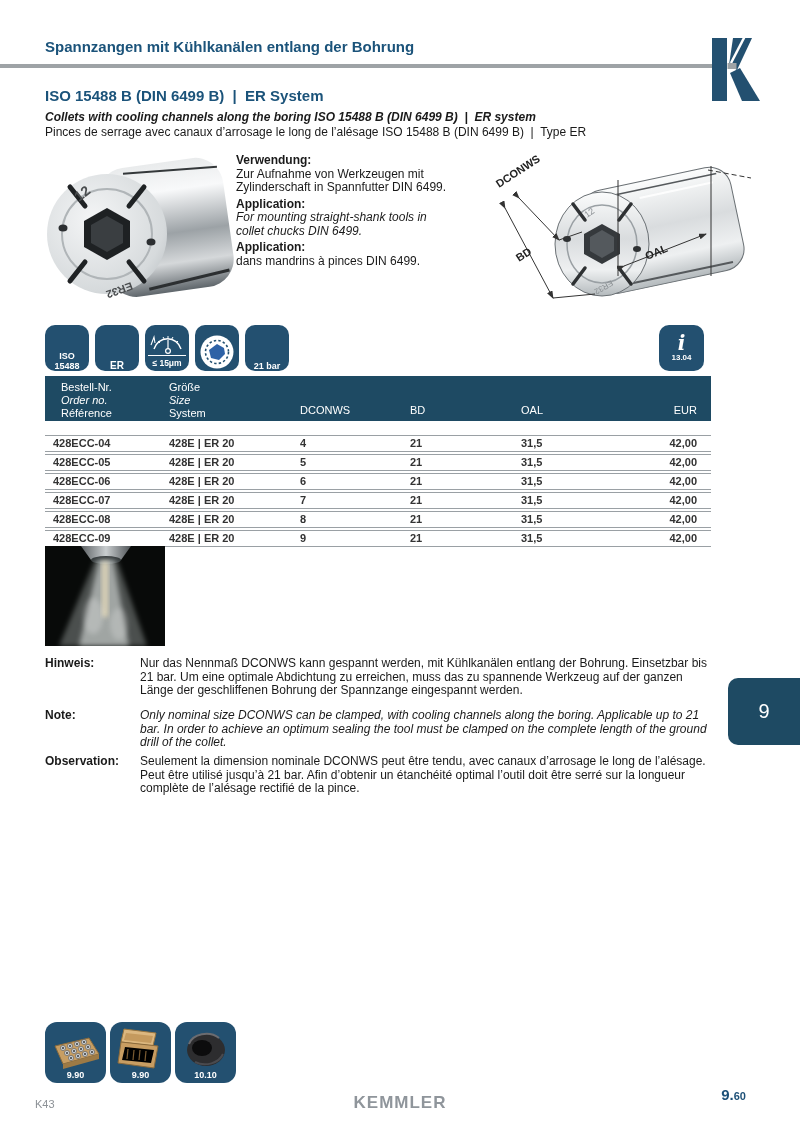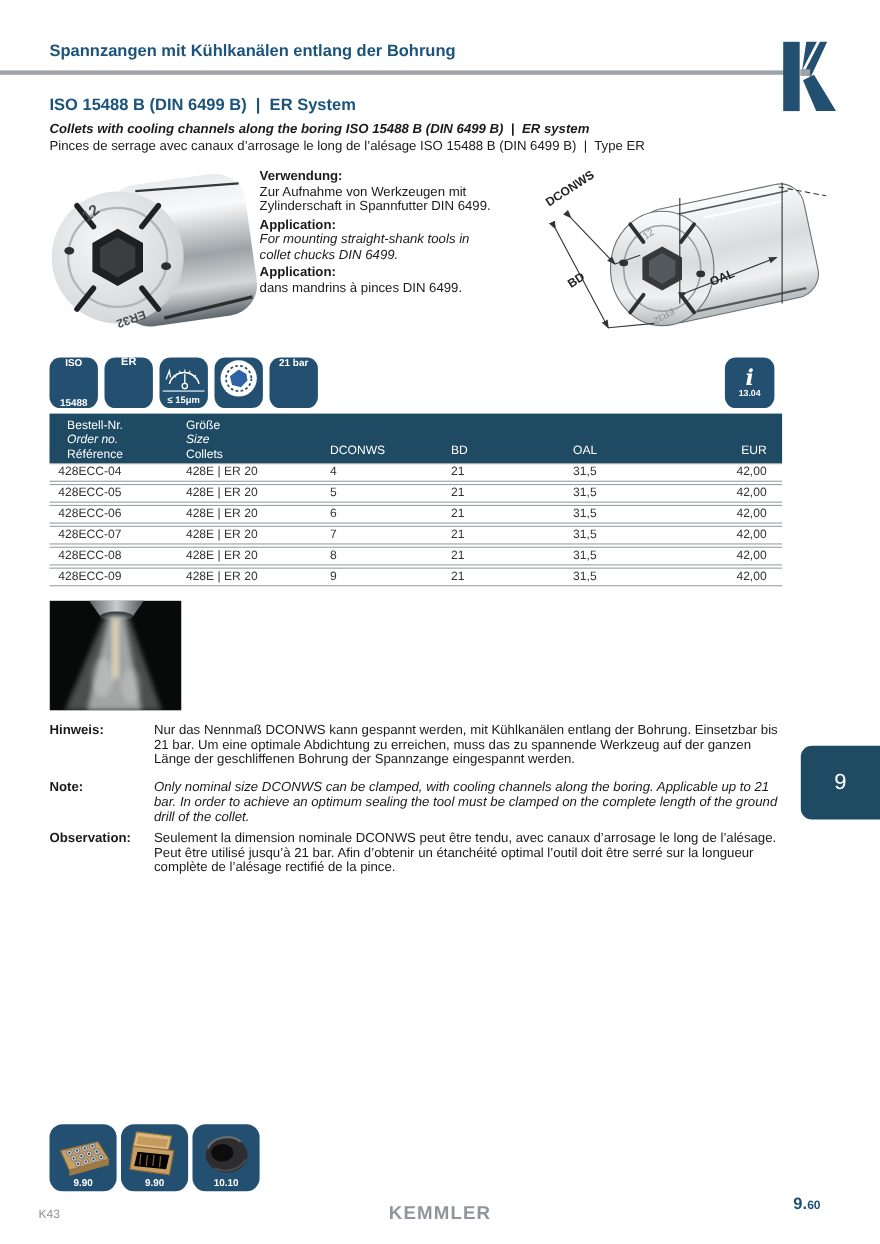--- a/index.html
+++ b/index.html
@@ -20,40 +20,40 @@
 
   
   .product-photo{left:45px;top:150px;width:190px;height:162px;}
   .usage{left:236px;top:151px;width:280px;font-size:12px;line-height:13.5px;color:#1a1a1a;}
   .usage .lbl{font-weight:bold;margin-top:3px;}
   .usage .it{font-style:italic;}
   .tech-drawing{left:487px;top:146px;width:300px;height:178px;}
 
   
   .badge{top:325px;width:44px;height:46px;background:#235070;border-radius:10px;
-         color:#fff;display:flex;flex-direction:column;align-items:center;justify-content:space-between;
+         color:#fff;display:flex;flex-direction:column;align-items:center;justify-content:flex-end;
          font-size:9px;font-weight:bold;text-align:center;line-height:10px;}
   .b1{left:45px;} .b2{left:95px;font-size:10px;} .b3{left:145px;justify-content:flex-start;}
   .b4{left:195px;} .b5{left:245px;}
   .info-badge{left:659px;top:325px;width:45px;height:46px;background:#235070;border-radius:10px;
          color:#fff;display:flex;flex-direction:column;align-items:center;justify-content:center;cursor:pointer;}
   .info-badge .isym{font-family:"DejaVu Serif",serif;font-style:italic;font-weight:bold;font-size:20px;line-height:19px;}
   .info-badge .iref{font-size:8px;font-weight:bold;}
   .b3 .prec{font-size:8.5px;margin-top:1px;}
 
   
   .ptable{left:45px;top:376px;width:666px;}
   .thead{background:#1e4a63;color:#fff;height:45px;display:grid;
          grid-template-columns:124px 131px 110px 111px 123px 67px;font-size:11px;}
   .thead .stack{padding-top:5px;line-height:13px;}
   .thead .c0{padding-left:16px;}
   .thead .it{font-style:italic;}
   .thead .single{align-self:end;padding-bottom:5px;}
   .thead .right{text-align:right;padding-right:14px;}
-  .tbody{margin-top:0;}
+  .tbody{margin-top:14px;font-weight:bold;}
   .trow{display:grid;grid-template-columns:124px 131px 110px 111px 123px 67px;
         font-size:11px;color:#333;height:15px;line-height:15px;
         border-top:1px solid #9aa0a4;border-bottom:1px solid #9aa0a4;margin-bottom:2px;}
   .trow div:first-child{padding-left:8px;}
   .trow div:last-child{text-align:right;padding-right:14px;}
 
   
   .spray-photo{left:45px;top:546px;width:120px;height:100px;}
   .note-block{left:45px;width:676px;display:flex;font-size:12px;line-height:13.5px;color:#1a1a1a;}
   .note-label{flex:0 0 95px;font-weight:bold;}
@@ -234,21 +234,21 @@
 <div class="abs ptable">
   <div class="thead">
     <div class="stack c0">
       <div>Bestell-Nr.</div>
       <div class="it">Order no.</div>
       <div>Référence</div>
     </div>
     <div class="stack">
       <div>Größe</div>
       <div class="it">Size</div>
-      <div>Collets</div>
+      <div>System</div>
     </div>
     <div class="single">DCONWS</div>
     <div class="single">BD</div>
     <div class="single">OAL</div>
     <div class="single right">EUR</div>
   </div>
   <div class="tbody">
       <div class="trow">
         <div>428ECC-04</div>
         <div>428E | ER 20</div>

